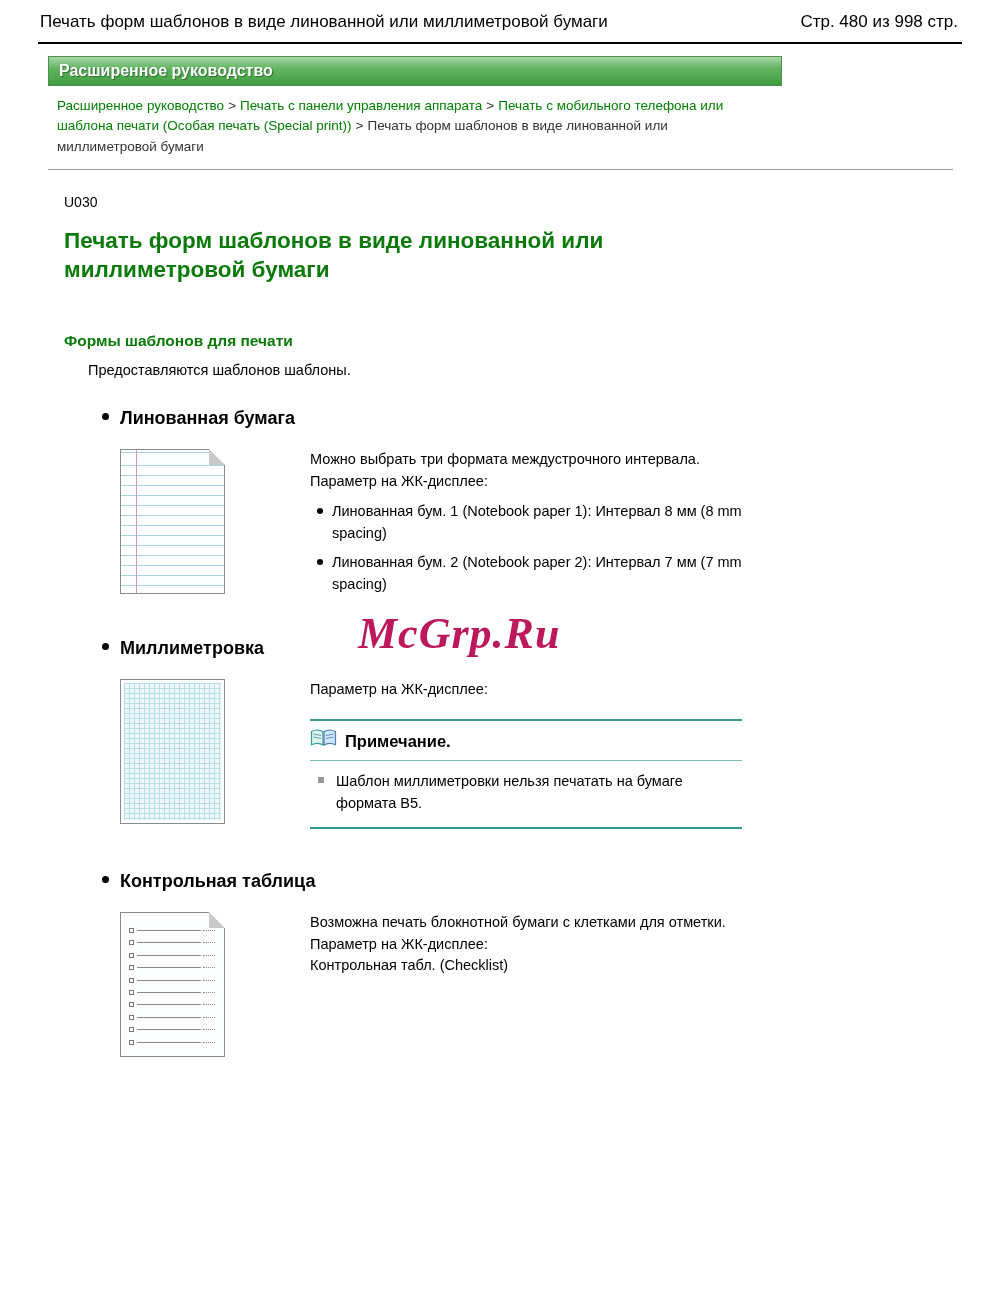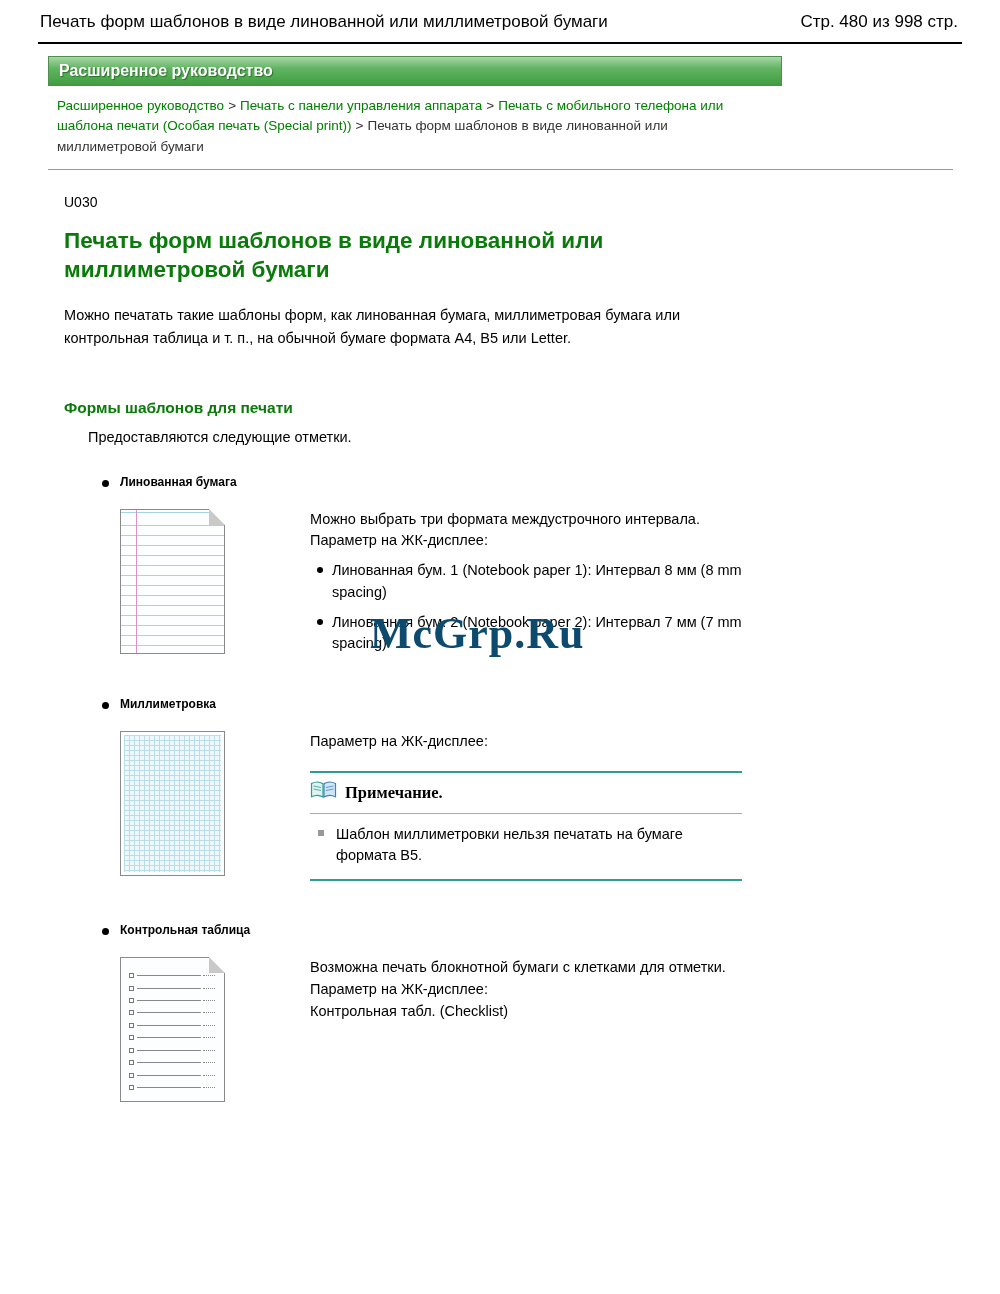--- a/index.html
+++ b/index.html
@@ -33,21 +33,21 @@
   
   .code { margin:24px 13px 0 64px; font-size:14px; }
   h1 { margin:16px 0 0 64px; font-size:22.5px; line-height:1.3; color:#0a7a0a; max-width:620px; }
   .intro { margin:20px 0 0 64px; font-size:14.5px; line-height:1.6; max-width:648px; }
   h2 { margin:48px 4px 0 64px; font-size:15.5px; color:#0a7a0a; }
   .section-intro { margin:12px 0 0 88px; font-size:14.5px; }
 
   
   .templates { list-style:none; margin:30px 0 0 0; padding-left:100px; }
   .template + .template { margin-top:42px; }
-  .tpl-title { font-size:12px; font-weight:bold; position:relative; padding-left:20px; }
+  .tpl-title { font-size:18px; font-weight:bold; position:relative; padding-left:20px; }
   .tpl-title::before { content:""; position:absolute; left:2px; top:5px; width:7px; height:7px;
     border-radius:50%; background:#000; }
   .tpl-body { display:flex; margin-top:20px; }
   .paper-col { width:210px; flex:none; }
   .tpl-text { width:432px; font-size:14.5px; line-height:1.5; }
   .tpl-text p { margin:0; }
   .options { list-style:none; margin-top:6px; }
   .options li { position:relative; padding-left:22px; margin-top:8px; }
   .options li::before { content:""; position:absolute; left:7px; top:7px; width:6px; height:6px;
     border-radius:50%; background:#000; }
@@ -68,29 +68,29 @@
       repeating-linear-gradient(to bottom, #b9dde9 0, #b9dde9 1px, transparent 1px, transparent 5px); }
   .checklist { padding:14px 9px 10px 8px; display:flex; flex-direction:column; justify-content:space-between; }
   .chk-row { display:flex; align-items:center; height:7px; }
   .chk-box { width:5px; height:5px; border:1px solid #777; flex:none; margin-right:3px; }
   .chk-line { flex:1; border-bottom:1px solid #888; }
   .chk-dots { width:12px; margin-left:2px; border-bottom:1px dotted #888; }
 
   
   .note { margin-top:18px; border-top:2px solid #2f9d92; border-bottom:2px solid #2f9d92; padding:8px 0 12px; }
   .note-head { display:flex; align-items:center; gap:8px; border-bottom:1px solid #7bbfb8; padding-bottom:6px; }
-  .note-title { font-size:16.5px; font-weight:bold;font-family:Liberation Serif, serif; }
+  .note-title { font-size:16.5px; font-weight:bold; }
   .note-item { position:relative; margin-top:10px; padding-left:26px; font-size:14.5px; line-height:1.5;
     max-width:400px; }
   .note-item::before { content:""; position:absolute; left:8px; top:6px; width:6px; height:6px; background:#999; }
 
   
-  .watermark { position:absolute; left:370px; top:608px; z-index:5; pointer-events:none;
-    font-family:"Liberation Serif", serif; font-weight:bold;
-    font-size:44px; color:#0c4a6e; letter-spacing:1px; }
+  .watermark { position:absolute; left:358px; top:608px; z-index:5; pointer-events:none;
+    font-family:"Liberation Serif", serif; font-style:italic; font-weight:bold;
+    font-size:44px; color:#be185d; letter-spacing:1px; }
 </style>
 </head>
 <body>
 
 <header class="doc-header">
   <div class="doc-title">Печать форм шаблонов в виде линованной или миллиметровой бумаги</div>
   <div class="doc-page">Стр. 480 из 998 стр.</div>
 </header>
 <hr class="header-rule">
 
@@ -99,23 +99,22 @@
 </div>
 
 <nav class="breadcrumb">
   <a>Расширенное руководство</a><span class="sep">&gt;</span><a>Печать с панели управления аппарата</a><span class="sep">&gt;</span><a>Печать с мобильного телефона или шаблона печати (Особая печать (Special print))</a><span class="sep">&gt;</span><span class="current">Печать форм шаблонов в виде линованной или миллиметровой бумаги</span>
 </nav>
 <hr class="crumb-rule">
 
 <main>
   <p class="code">U030</p>
   <h1>Печать форм шаблонов в виде линованной или миллиметровой бумаги</h1>
-  <p class="intro">Можно печатать такие шаблоны форм, как линованная бумага, миллиметровая бумага или контрольная таблица и т. п., на обычной бумаге формата A4, B5 или Letter.</p>
   <h2>Формы шаблонов для печати</h2>
-  <p class="section-intro">Предоставляются следующие отметки.</p>
+  <p class="section-intro">Предоставляются шаблонов шаблоны.</p>
 
   <ul class="templates">
 
     <li class="template">
       <h3 class="tpl-title">Линованная бумага</h3>
       <div class="tpl-body">
         <div class="paper-col">
           <div class="paper notebook fold"></div>
         </div>
         <div class="tpl-text">

